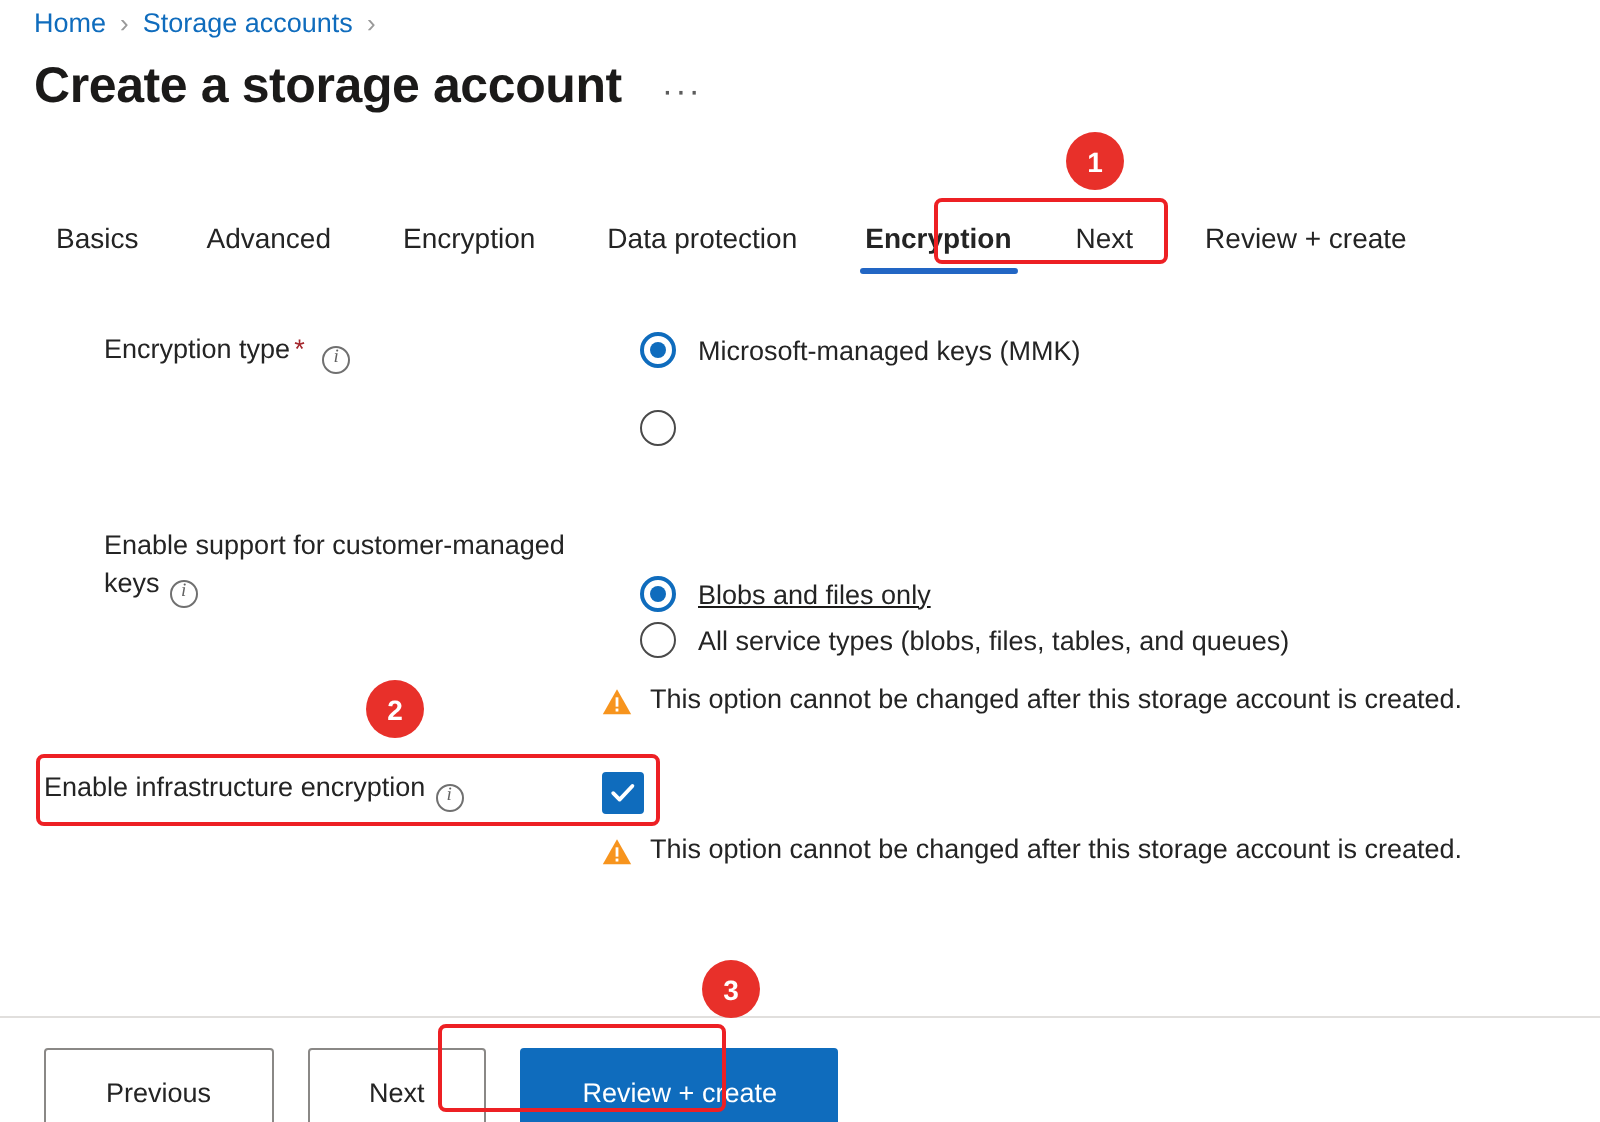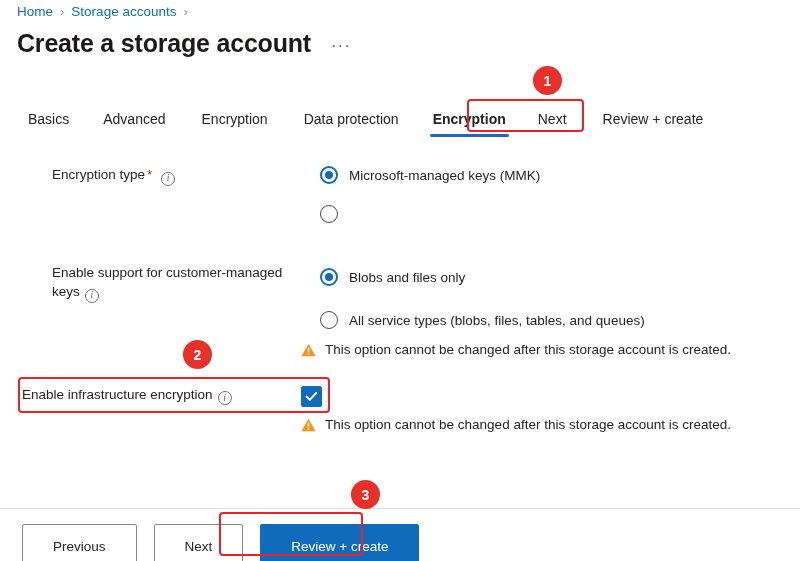--- a/index.html
+++ b/index.html
@@ -170,21 +170,21 @@
     margin-left: 11px;
     font-size: 13.5px;
     color: #242424;
     white-space: nowrap;
   }
 
   
   .warning-row {
     position: absolute;
     display: flex;
-    align-items: flex-start;
+    align-items: flex-end;
     font-size: 13.5px;
     color: #242424;
   }
   .warn-icon {
     width: 15px;
     height: 14px;
     flex: none;
     margin-right: 9px;
     position: relative;
     top: 1px;
@@ -332,21 +332,21 @@
 </div>
 
 <div class="radio-row" style="left:300px; top:205px;">
   <span class="radio"></span>
 </div>
 
 <div class="field-label" style="left:28px; top:263px; width:250px;">
   <span>Enable support for customer-managed keys</span><span class="info-icon">i</span>
 </div>
 
-<div class="radio-row" style="left:300px; top:268px;">
+<div class="radio-row" style="left:300px; top:288px;text-decoration:underline;">
   <span class="radio checked"></span>
   <span class="radio-label">Blobs and files only</span>
 </div>
 
 <div class="radio-row" style="left:300px; top:311px;">
   <span class="radio"></span>
   <span class="radio-label">All service types (blobs, files, tables, and queues)</span>
 </div>
 
 <div class="warning-row" style="left:301px; top:342px;">

